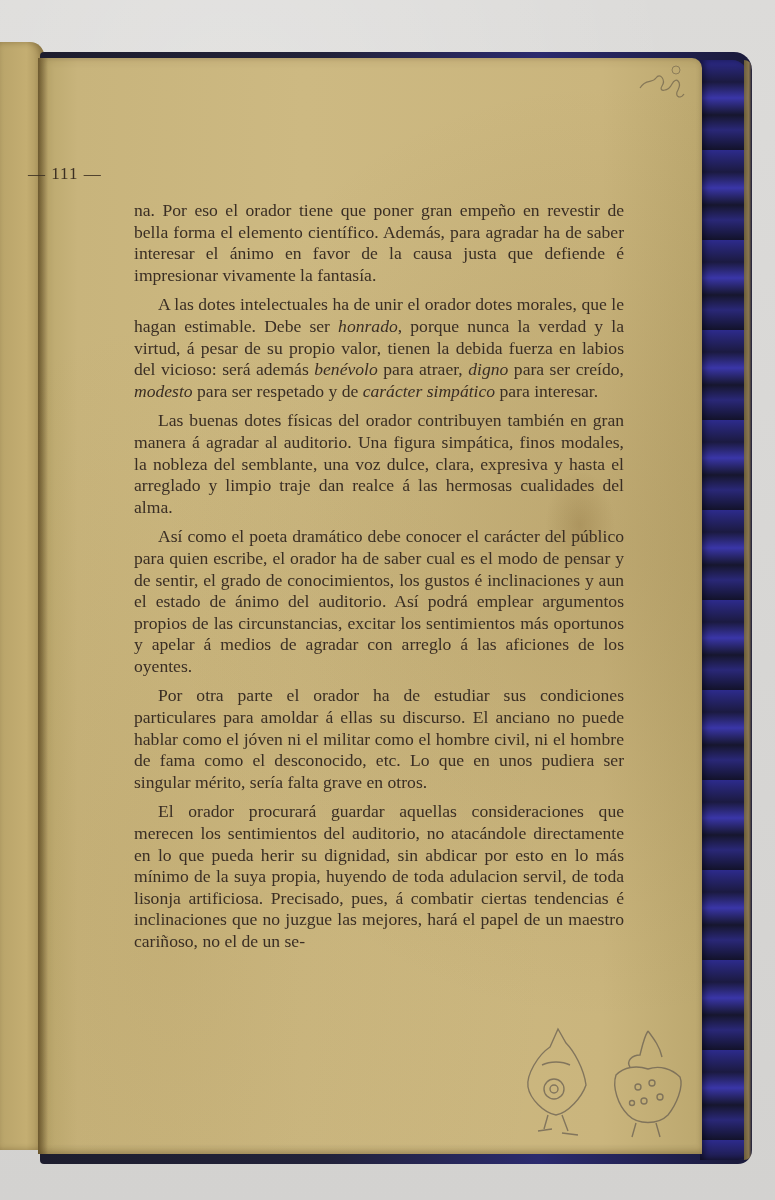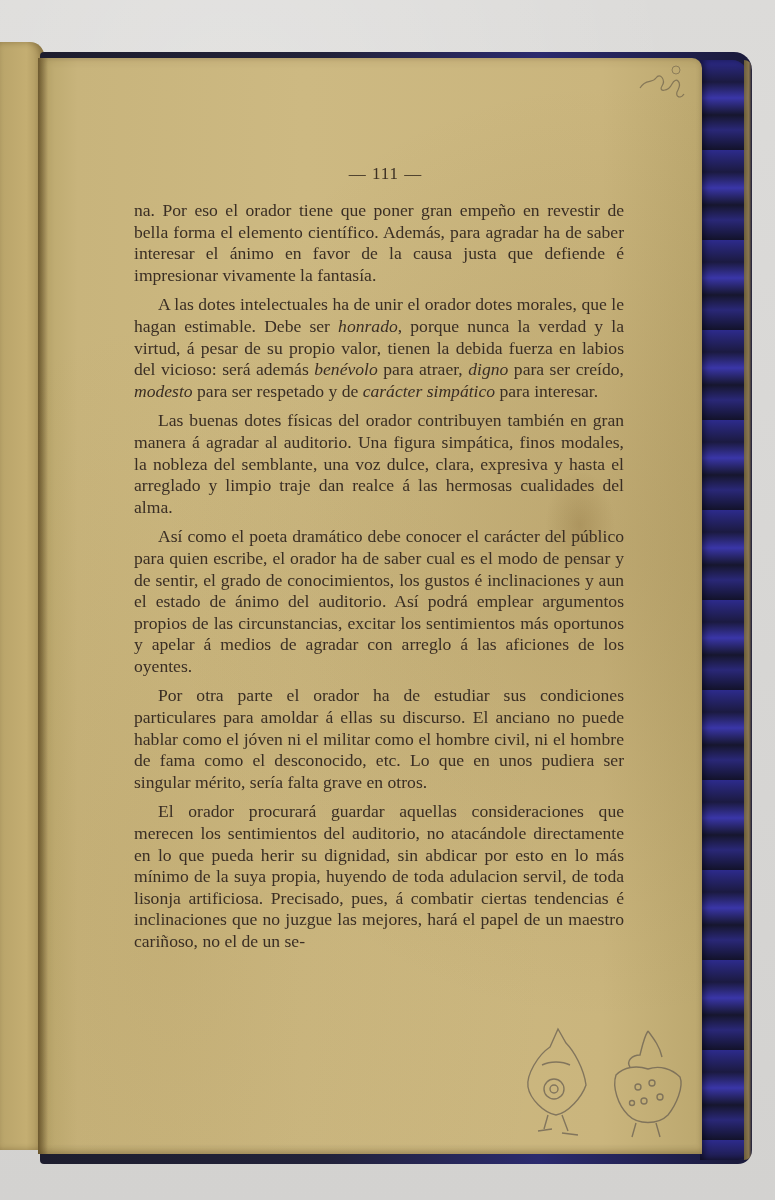--- a/index.html
+++ b/index.html
@@ -57,23 +57,23 @@
       position: absolute; left: 38px; top: 58px; width: 10px; height: 1096px;
       background: linear-gradient(90deg, rgba(60,40,10,0.45), transparent);
     }
     .stain {
       position: absolute; left: 545px; top: 470px; width: 70px; height: 110px;
       border-radius: 50%;
       background: radial-gradient(ellipse, rgba(110,80,30,0.22), transparent 70%);
     }
     .page-number {
       position: absolute; left: 0; right: 4px; top: 164px;
-      text-align: center;
       font-size: 17px; letter-spacing: 1px;
       color: #3b2f22;
+      padding-left: 28px;
     }
     .text-block {
       position: absolute; left: 134px; top: 200px; width: 490px;
       color: #3a2e24;
       font-size: 17.6px;
       line-height: 21.6px;
       text-align: justify;
     }
     .para { margin: 0; text-indent: 0; }
     .para.indent { text-indent: 24px; margin-top: 8px; }

